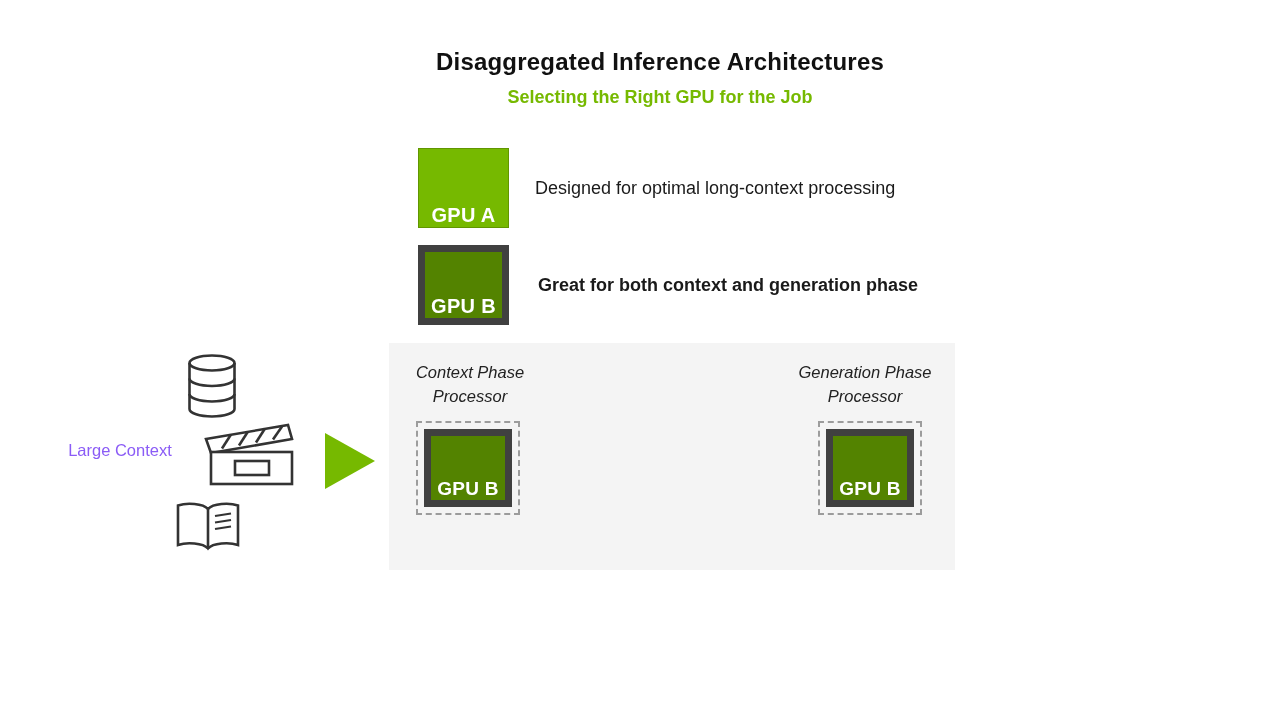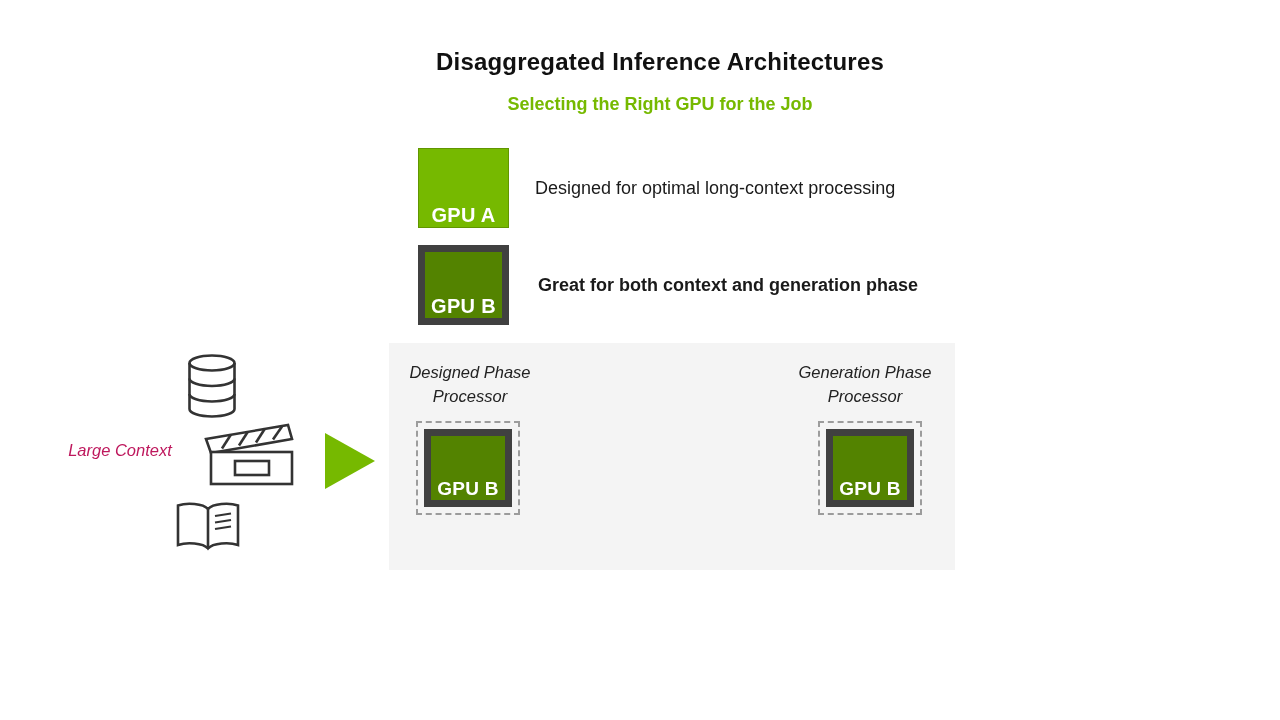--- a/index.html
+++ b/index.html
@@ -4,21 +4,21 @@
 <style>
   * { margin: 0; padding: 0; box-sizing: border-box; }
   html, body { width: 1280px; height: 720px; background: #ffffff; overflow: hidden; }
   body { font-family: "Liberation Sans", "DejaVu Sans", sans-serif; position: relative; color: #1a1a1a; }
 
   .abs { position: absolute; }
 
   
   .title-wrap { top: 48px; left: 0; width: 1280px; text-align: center; padding-left: 40px; }
   .title { font-size: 24px; font-weight: bold; color: #111; letter-spacing: 0.2px; }
-  .subtitle { margin-top: 18px; font-size: 18px; font-weight: bold; color: var(--accent, #76b900); }
+  .subtitle { margin-top: 11px; font-size: 18px; font-weight: bold; color: var(--accent, #76b900); }
 
   
   .gpu-box {
     display: flex; align-items: flex-end; justify-content: center;
     color: #ffffff; font-weight: bold; font-size: 20px; letter-spacing: 0.3px;
   }
   .gpu-a { background: var(--gpu-a, #76b900); border: 1px solid #619600; }
   .gpu-b { background: var(--gpu-b, #538300); border: 7px solid #404040; }
 
   
@@ -36,21 +36,21 @@
 
   .dashed-slot {
     position: absolute; width: 104px; height: 94px;
     border: 2px dashed #9c9c9c; padding: 6px; background: transparent;
   }
   .slot-context { left: 27px; top: 78px; }
   .slot-generation { left: 429px; top: 78px; }
   .dashed-slot .gpu-box { width: 100%; height: 100%; font-size: 19px; }
 
   
-  .inputs-label { left: 30px; top: 438px; width: 180px; text-align: center; font-style: italic; font-size: 16.5px; line-height: 24px; color: #be185d; }
+  .inputs-label { left: 30px; top: 438px; width: 180px; text-align: center; font-size: 16.5px; line-height: 24px; color: #8b5cf6; }
   .icon { color: #333; }
   .icon-database { left: 186px; top: 353px; }
   .icon-clapperboard { left: 202px; top: 423px; }
   .icon-book { left: 174px; top: 500px; }
 
   .flow-arrow { left: 324px; top: 432px; }
   .flow-arrow path { fill: var(--accent, #76b900); }
 </style>
 </head>
 <body>
@@ -107,21 +107,21 @@
 
 <div class="abs flow-arrow">
   <svg width="52" height="58" viewBox="0 0 52 58">
     <path d="M1 1 L51 29 L1 57 Z"></path>
   </svg>
 </div>
 
 <div class="abs panel">
 
   <div class="phase-title phase-title-context">
-    <div>Designed Phase</div>
+    <div>Context Phase</div>
     <div>Processor</div>
   </div>
 
   <div class="phase-title phase-title-generation">
     <div>Generation Phase</div>
     <div>Processor</div>
   </div>
 
   <div class="dashed-slot slot-context">
     <div class="gpu-box gpu-b">

